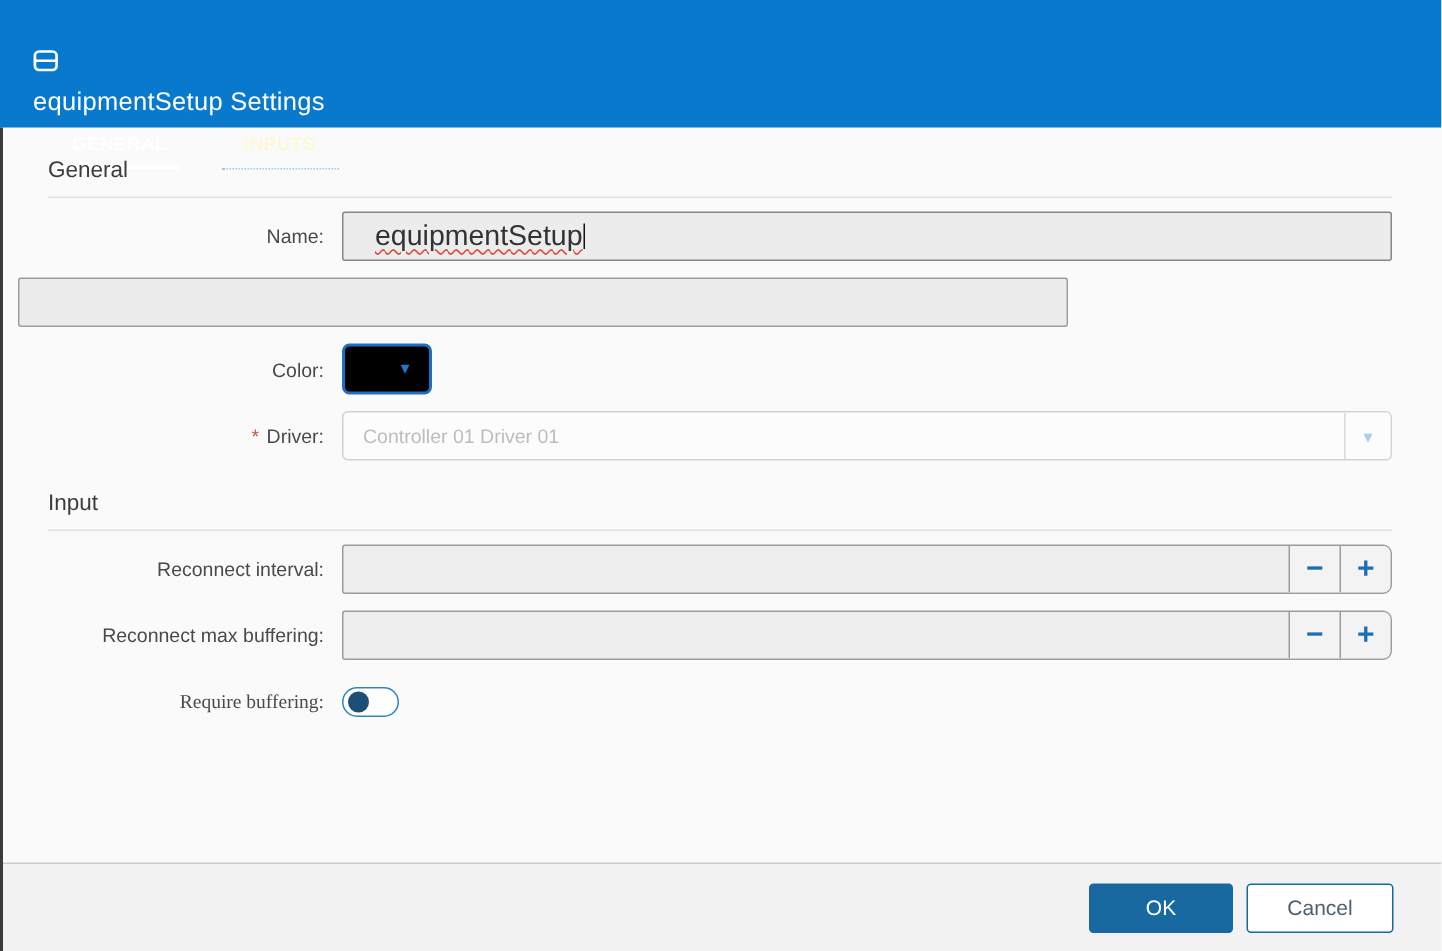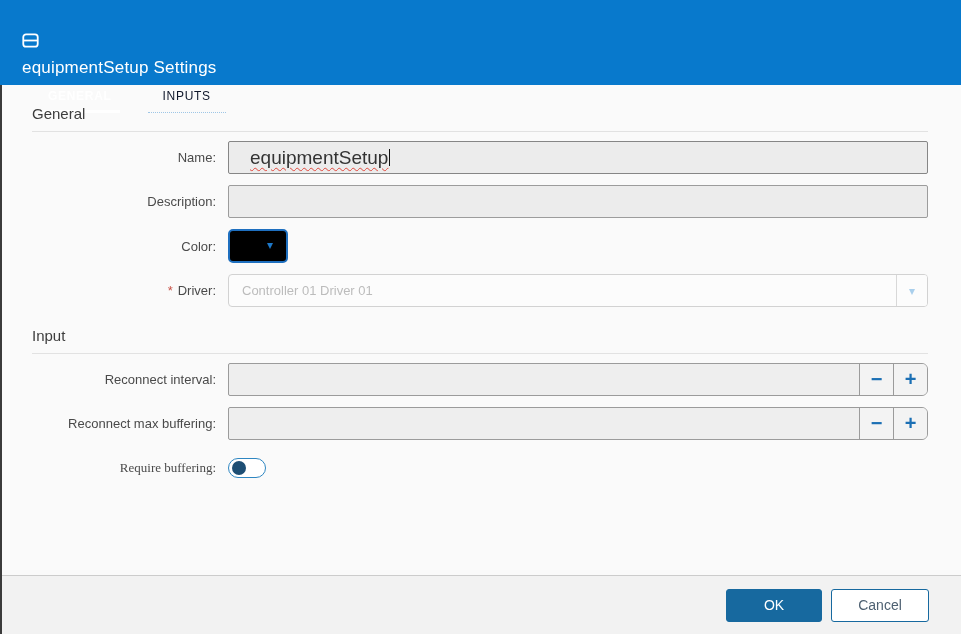--- a/index.html
+++ b/index.html
@@ -12,21 +12,21 @@
   }
   .screen { width:961px; height:634px; position:relative; background:#fafafa; }
 
   
   .header { height:85px; background:#0879cc; }
   .title-row { display:flex; gap:9px; padding:32px 0 0 22px;flex-direction:column; }
   .title { color:#ffffff; font-size:17px; font-weight:400; letter-spacing:0.2px; }
   .tabs { display:flex; gap:28px; margin:11px 0 0 40px; }
   .tab { font-size:12px; letter-spacing:0.7px; padding:0 8px 7px 8px; cursor:pointer; }
   .tab.active { color:#ffffff; border-bottom:3px solid #ffffff; font-weight:700; }
-  .tab.inactive { color:#0f172a; border-bottom:1px dotted #9ec6e6; padding:0 15px 9px 15px; font-weight:400; }
+  .tab.inactive { color:#fef9c3; border-bottom:1px dotted #9ec6e6; padding:0 15px 9px 15px; font-weight:400; }
 
   
   .left-strip { position:absolute; left:0; top:85px; bottom:0; width:2px; background:#3b3b3b; z-index:6; }
 
   
   .section-heading {
     font-size:15px; color:#3d3d3d; margin:20px 33px 0 32px;
     padding-bottom:9px; border-bottom:1px solid #e2e2e2; font-weight:400;
   }
   .form-row { display:flex; align-items:center; margin-top:11px; }
@@ -126,21 +126,20 @@
     <div class="label-cell">Name:</div>
     <div class="control-cell">
       <div class="text-input">
         <span class="wavy">equipmentSetup</span>
         <span class="caret-bar"></span>
       </div>
     </div>
   </div>
 
   <div class="form-row">
-    <div class="label-cell">Description:</div>
     <div class="control-cell">
       <div class="text-input blurred">
         <span></span>
       </div>
     </div>
   </div>
 
   <div class="form-row">
     <div class="label-cell">Color:</div>
     <div class="control-cell">

